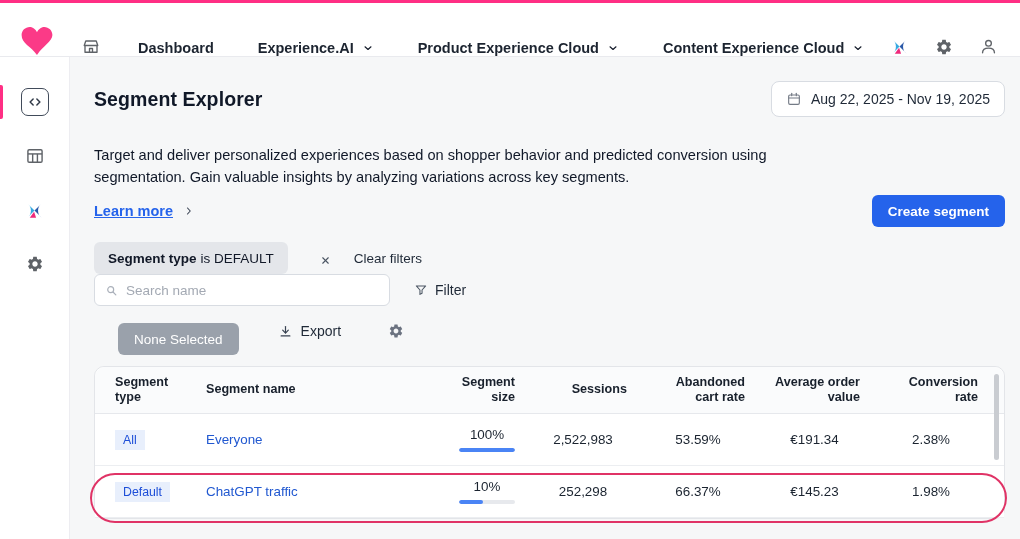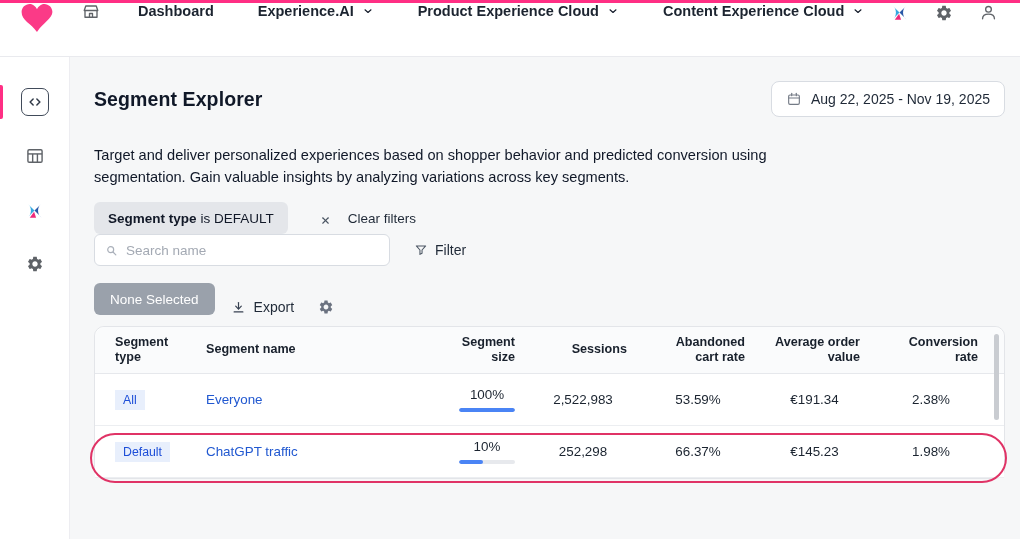--- a/index.html
+++ b/index.html
@@ -23,21 +23,21 @@
     --bar-track-gray: #e7e9ed;
     --annotation-pink: #e03366;
     --muted-button-gray: #9aa1ab;
   }
 
   .top-accent { height: 3px; width: 100%; background: var(--accent-pink); }
 
   
   .app-header {
     height: 54px; background: #ffffff; border-bottom: 1px solid #e9eaee;
-    display: flex; align-items: flex-start; padding: 0 22px 0 20px;
+    display: flex; align-items: flex-end; padding: 0 22px 0 20px;
   }
   .logo { display: flex; align-items: center; }
   .logo svg { width: 34px; height: 30px; }
   .icon-btn { display: flex; align-items: center; justify-content: center; }
   .storefront-btn { margin-left: 28px; }
   .main-nav { display: flex; align-items: center; gap: 44px; margin-left: 38px; }
   .nav-item {
     display: flex; align-items: center; gap: 8px;
     font-size: 14.5px; font-weight: 600; color: #1c2430; white-space: nowrap;
   }
@@ -86,34 +86,34 @@
     background: var(--primary-blue); color: #ffffff; font-size: 13.5px; font-weight: 600;
     border-radius: 6px; padding: 8px 16px; height: 32px;
   }
 
   .chip-row { margin-top: 14px; display: flex; align-items: center; gap: 32px; }
   .filter-chip {
     background: #e4e6ea; border-radius: 6px; height: 32px; padding: 0 14px;
     font-size: 13.5px; color: #111827; display: flex; align-items: center; gap: 4px;
   }
   .chip-field { font-weight: 600; }
-  .clear-filters { display: flex; align-items: flex-end; gap: 17px; font-size: 13.5px; color: #1f2937; }
+  .clear-filters { display: flex; align-items: flex-end; gap: 23px; font-size: 13.5px; color: #1f2937; }
 
   .search-row { display: flex; align-items: center; gap: 24px; }
   .search-box {
     width: 296px; height: 32px; background: #ffffff; border: 1px solid #d8dce2; border-radius: 6px;
     display: flex; align-items: center; padding: 0 10px; gap: 8px;
   }
   .search-box input {
     border: none; outline: none; flex: 1; font-size: 13.5px; color: #111827; background: transparent;
   }
   .search-box input::placeholder { color: #a3a9b3; }
   .filter-btn { display: flex; align-items: center; gap: 7px; font-size: 14px; color: #1f2937; }
 
-  .toolbar-row { margin-top: 17px; display: flex; align-items: flex-end; gap: 16px; }
+  .toolbar-row { margin-top: 17px; display: flex; align-items: flex-start; gap: 39px; margin-left: 24px; }
   .btn-muted {
     background: var(--muted-button-gray); color: #ffffff; font-size: 13.5px; font-weight: 500;
     border-radius: 6px; height: 32px; padding: 0 16px; cursor: default;
   }
   .export-btn { display: flex; align-items: center; gap: 8px; font-size: 14px; color: #1f2937; }
   .gear-btn { margin-left: 8px; display: flex; align-items: center; }
 
   
   .table-card {
     margin-top: 11px; background: #ffffff; border: 1px solid #e3e5e9; border-radius: 10px;
@@ -268,20 +268,29 @@
         <line x1="4" y1="10.5" x2="20" y2="10.5"></line>
         <line x1="8.5" y1="3.5" x2="8.5" y2="7"></line>
         <line x1="15.5" y1="3.5" x2="15.5" y2="7"></line>
       </svg>
       <span>Aug 22, 2025 - Nov 19, 2025</span>
     </button>
   </div>
 
   <p class="description">Target and deliver personalized experiences based on shopper behavior and predicted conversion using segmentation. Gain valuable insights by analyzing variations across key segments.</p>
 
+  <div class="actions-row">
+    <a class="learn-more">
+      <span class="lm-label">Learn more</span>
+      <svg width="12" height="12" viewBox="0 0 24 24" fill="none" stroke="#374151" stroke-width="2.2" stroke-linecap="round" stroke-linejoin="round">
+          <polyline points="9 6 14.5 12 9 18"></polyline>
+        </svg>
+    </a>
+    <button class="btn-primary">Create segment</button>
+  </div>
 
   <div class="chip-row">
     <button class="filter-chip">
       <span class="chip-field">Segment type</span>
       <span class="chip-cond">is DEFAULT</span>
     </button>
     <button class="clear-filters">
       <svg width="11" height="11" viewBox="0 0 24 24" stroke="#4b5563" stroke-width="2.4" stroke-linecap="round">
         <line x1="6" y1="6" x2="18" y2="18"></line>
           <line x1="18" y1="6" x2="6" y2="18"></line>

